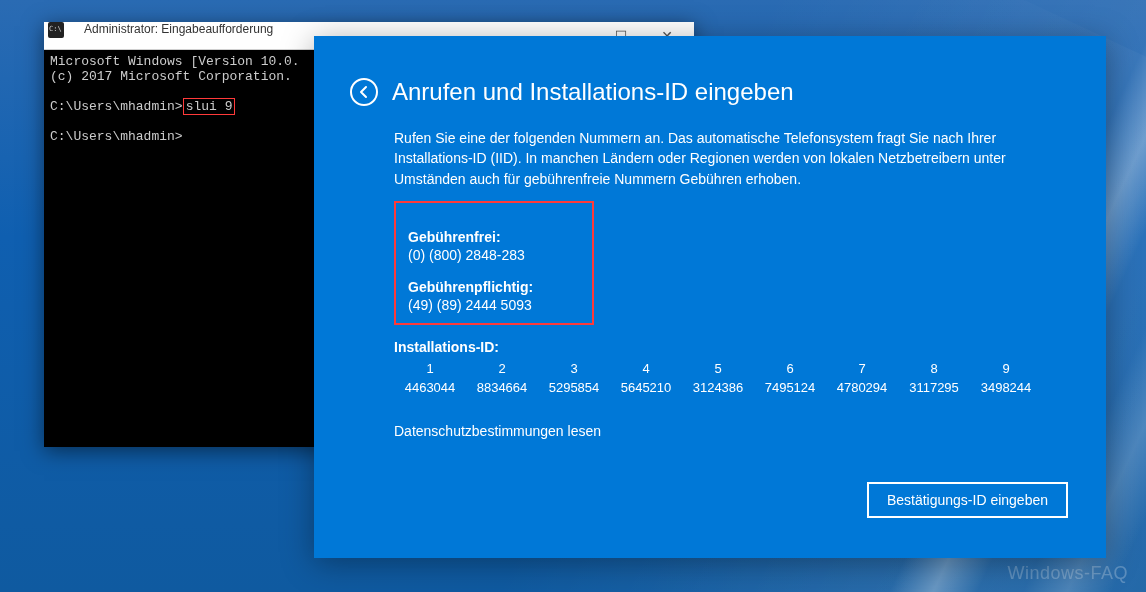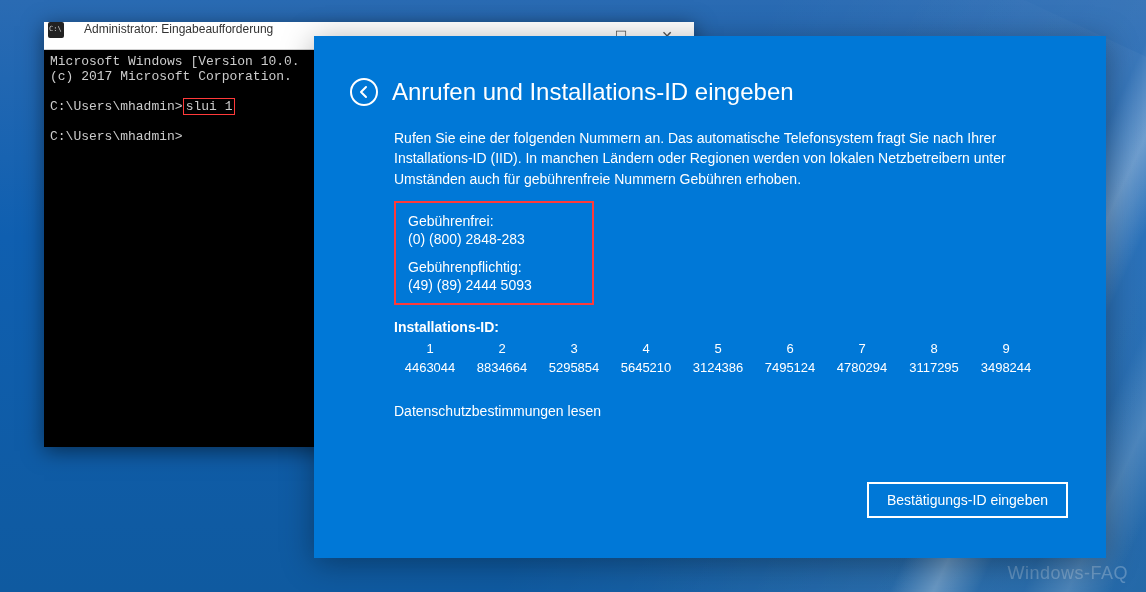--- a/index.html
+++ b/index.html
@@ -148,21 +148,21 @@
     line-height: 1.45;
     margin-bottom: 12px;
     max-width: 700px;
   }
   .phone-box {
     border: 2px solid #ff3a3a;
     padding: 10px 12px;
     width: 200px;
     margin-bottom: 14px;
   }
-  .phone-box .label { font-weight: 400; margin-bottom: 2px; }
+  .phone-box .label { font-weight: 700; margin-bottom: 2px; margin-top: 16px; }
   .phone-box .num { margin-bottom: 12px; }
   .phone-box .num:last-child { margin-bottom: 0; }
 
   .iid-label { font-weight: 600; font-size: 14px; margin-top: 4px; margin-bottom: 4px; }
   .iid-grid {
     display: grid;
     grid-template-columns: repeat(9, 72px);
     font-size: 13px;
   }
   .iid-grid .hdr { text-align: center; padding: 2px 0; font-size: 13px; }
@@ -203,21 +203,21 @@
     <span>Administrator: Eingabeaufforderung</span>
     <div class="cmd-controls">
       <span>—</span>
       <span>☐</span>
       <span>✕</span>
     </div>
   </div>
   <div class="cmd-body"><span>Microsoft Windows [Version 10.0.</span>
 <span>(c) 2017 Microsoft Corporation.</span>
 
-<span>C:\Users\mhadmin&gt;</span><span class="cmd-highlight">slui 1</span>
+<span>C:\Users\mhadmin&gt;</span><span class="cmd-highlight">slui 9</span>
 
 <span>C:\Users\mhadmin&gt;</span></div>
 </div>
 
 <div class="activation">
   <div class="activation-header">
     <div class="back-btn">
       <svg width="14" height="14" viewBox="0 0 14 14">
         <path d="M9 2 L4 7 L9 12" stroke="#fff" stroke-width="2" fill="none" stroke-linecap="round" stroke-linejoin="round"></path>
       </svg>

